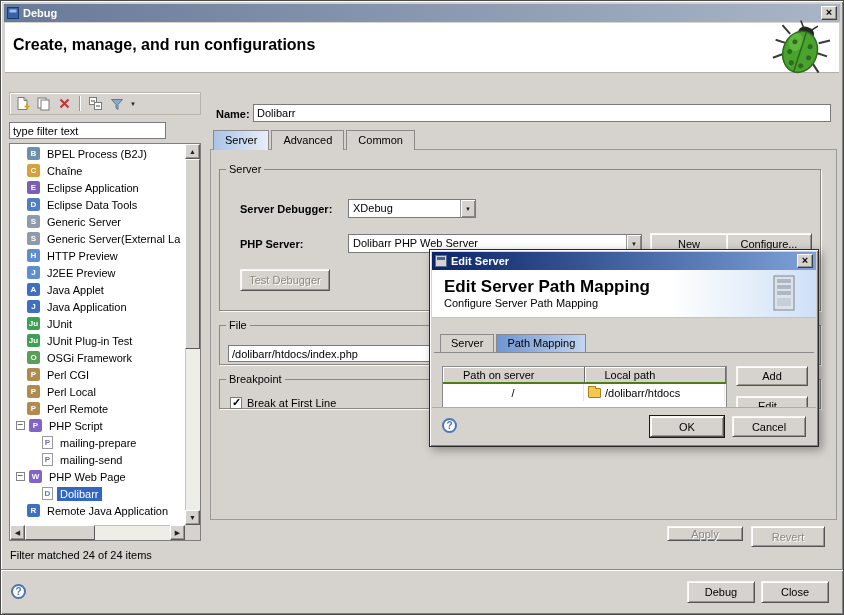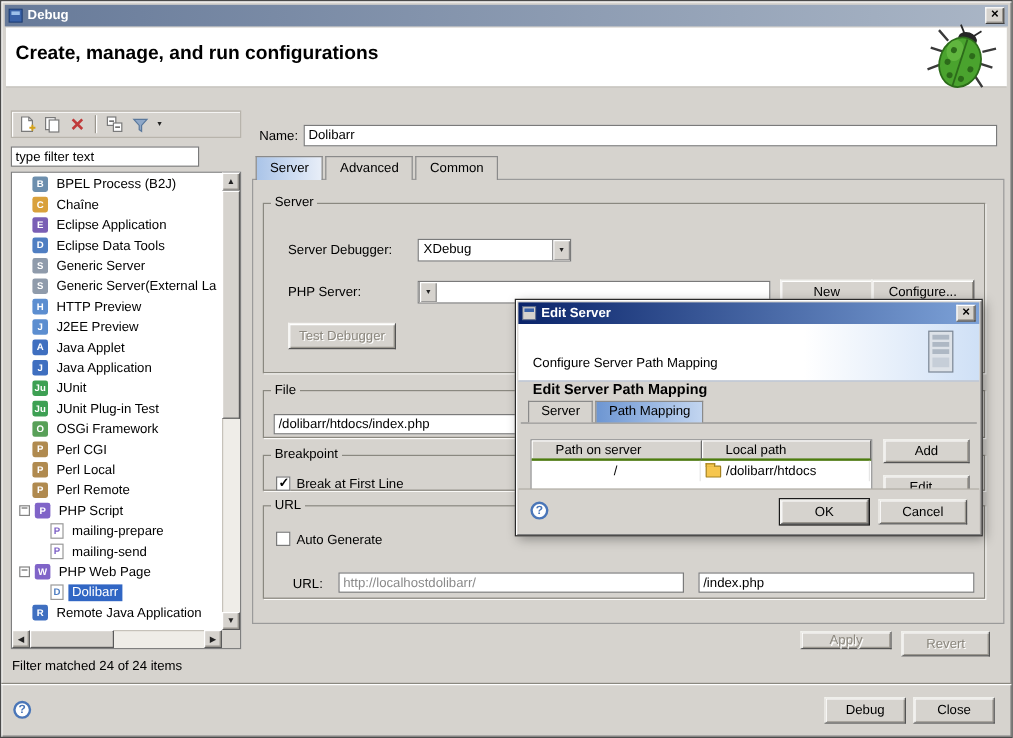--- a/index.html
+++ b/index.html
@@ -41,21 +41,21 @@
     display:flex; align-items:center; justify-content:center;
     font-size:11px; cursor:default;
   }
   .btn.disabled { color:#8c887f; text-shadow:1px 1px 0 #fff; }
   .btn.default { outline:1px solid #1a1a1a; }
   .input {
     position:absolute; background:#fff; border:1px solid #7a7a7a;
     font-family:"Liberation Sans",sans-serif; font-size:11px; padding:1px 3px; color:#000;
   }
   .input.hint { color:#8a8a8a; }
-  .lbl { position:absolute; white-space:nowrap; }
+  .lbl { position:absolute; white-space:nowrap;font-weight:bold; }
   .combo { position:absolute; height:19px; background:#fff; border:1px solid #7a7a7a; display:flex; }
   .combo-val { flex:1; padding:2px 4px; white-space:nowrap; overflow:hidden; }
   .combo-btn {
     width:15px; flex:none; background:#d6d3ce; border-left:1px solid #9a9a9a;
     box-shadow: inset 1px 1px 0 #fff, inset -1px -1px 0 #8a8a8a;
     font-size:6px; display:flex; align-items:center; justify-content:center; color:#222;
   }
   .checkbox {
     display:inline-block; width:12px; height:12px; background:#fff;
     border:1px solid #7a7a7a; position:relative; vertical-align:-2px; margin-right:5px;
@@ -168,21 +168,21 @@
     position:absolute; left:2px; top:2px; right:2px; height:18px;
     background:linear-gradient(90deg,#0a246a,#7da2d8);
     display:flex; align-items:center; padding:0 3px;
   }
   .dlg-title-text { color:#fff; font-weight:bold; flex:1; margin-left:4px; }
   .dlg-hdr {
     position:absolute; left:2px; top:20px; right:2px; height:48px;
     background:linear-gradient(90deg,#ffffff 62%,#cfe0f6);
     border-bottom:1px solid #b8c4d8;
   }
-  .dlg-heading { position:absolute; left:12px; top:7px; font-weight:bold; font-size:12px;margin-top:40px; }
+  .dlg-heading { position:absolute; left:12px; top:7px; font-weight:bold; font-size:17px; }
   .dlg-sub { position:absolute; left:12px; top:27px; }
   .dlg-server-img { position:absolute; right:16px; top:4px; }
   .dlg-tabs { position:absolute; left:10px; top:84px; display:flex; z-index:2; }
   .dlg-tab { padding:2px 10px 3px; border:1px solid #8a8a8a; border-bottom:none; margin-right:2px; background:#d6d3ce; }
   .dlg-tab.active { background:linear-gradient(90deg,#6d96d2,#c2d5f0); }
   .dlg-tabline { position:absolute; left:4px; right:4px; top:102px; border-top:1px solid #8a8a8a; }
 
   .dlg-table { position:absolute; left:12px; top:116px; width:285px; height:46px; background:#fff; border:1px solid #8a8a8a; }
   .thead { display:flex; height:17px; }
   .th {
@@ -440,48 +440,40 @@
 
   <fieldset class="grp grp-server">
     <legend>Server</legend>
     <span class="lbl sd-label">Server Debugger:</span>
     <div class="combo sd-combo">
       <span class="combo-val">XDebug</span>
       <span class="combo-btn">▼</span>
     </div>
     <span class="lbl ps-label">PHP Server:</span>
     <div class="combo ps-combo">
+      <span class="combo-val">Dolibarr PHP Web Server</span>
       <span class="combo-btn">▼</span>
     </div>
     <div class="btn new-btn">New</div>
     <div class="btn cfg-btn">Configure...</div>
     <div class="btn test-btn disabled">Test Debugger</div>
   </fieldset>
 
   <fieldset class="grp grp-file">
     <legend>File</legend>
     <input class="input file-input" value="/dolibarr/htdocs/index.php" style="">
   </fieldset>
 
   <fieldset class="grp grp-break">
     <legend>Breakpoint</legend>
     <div class="break-row">
       <span class="checkbox checked"></span><span class="cbl">Break at First Line</span>
     </div>
   </fieldset>
 
-  <fieldset class="grp grp-url">
-    <legend>URL</legend>
-    <div class="auto-row">
-      <span class="checkbox"></span><span>Auto Generate</span>
-    </div>
-    <span class="lbl url-label">URL:</span>
-    <input class="input hint url-base" value="http://localhostdolibarr/" style="">
-    <input class="input url-path" value="/index.php" style="">
-  </fieldset>
 
   <div class="btn apply-btn disabled">Apply</div>
   <div class="btn revert-btn disabled">Revert</div>
 
   <div class="sep"></div>
   <div class="help footer-help">?</div>
   <div class="btn debug-btn">Debug</div>
   <div class="btn close-btn">Close</div>
 
   <div class="dlg">

